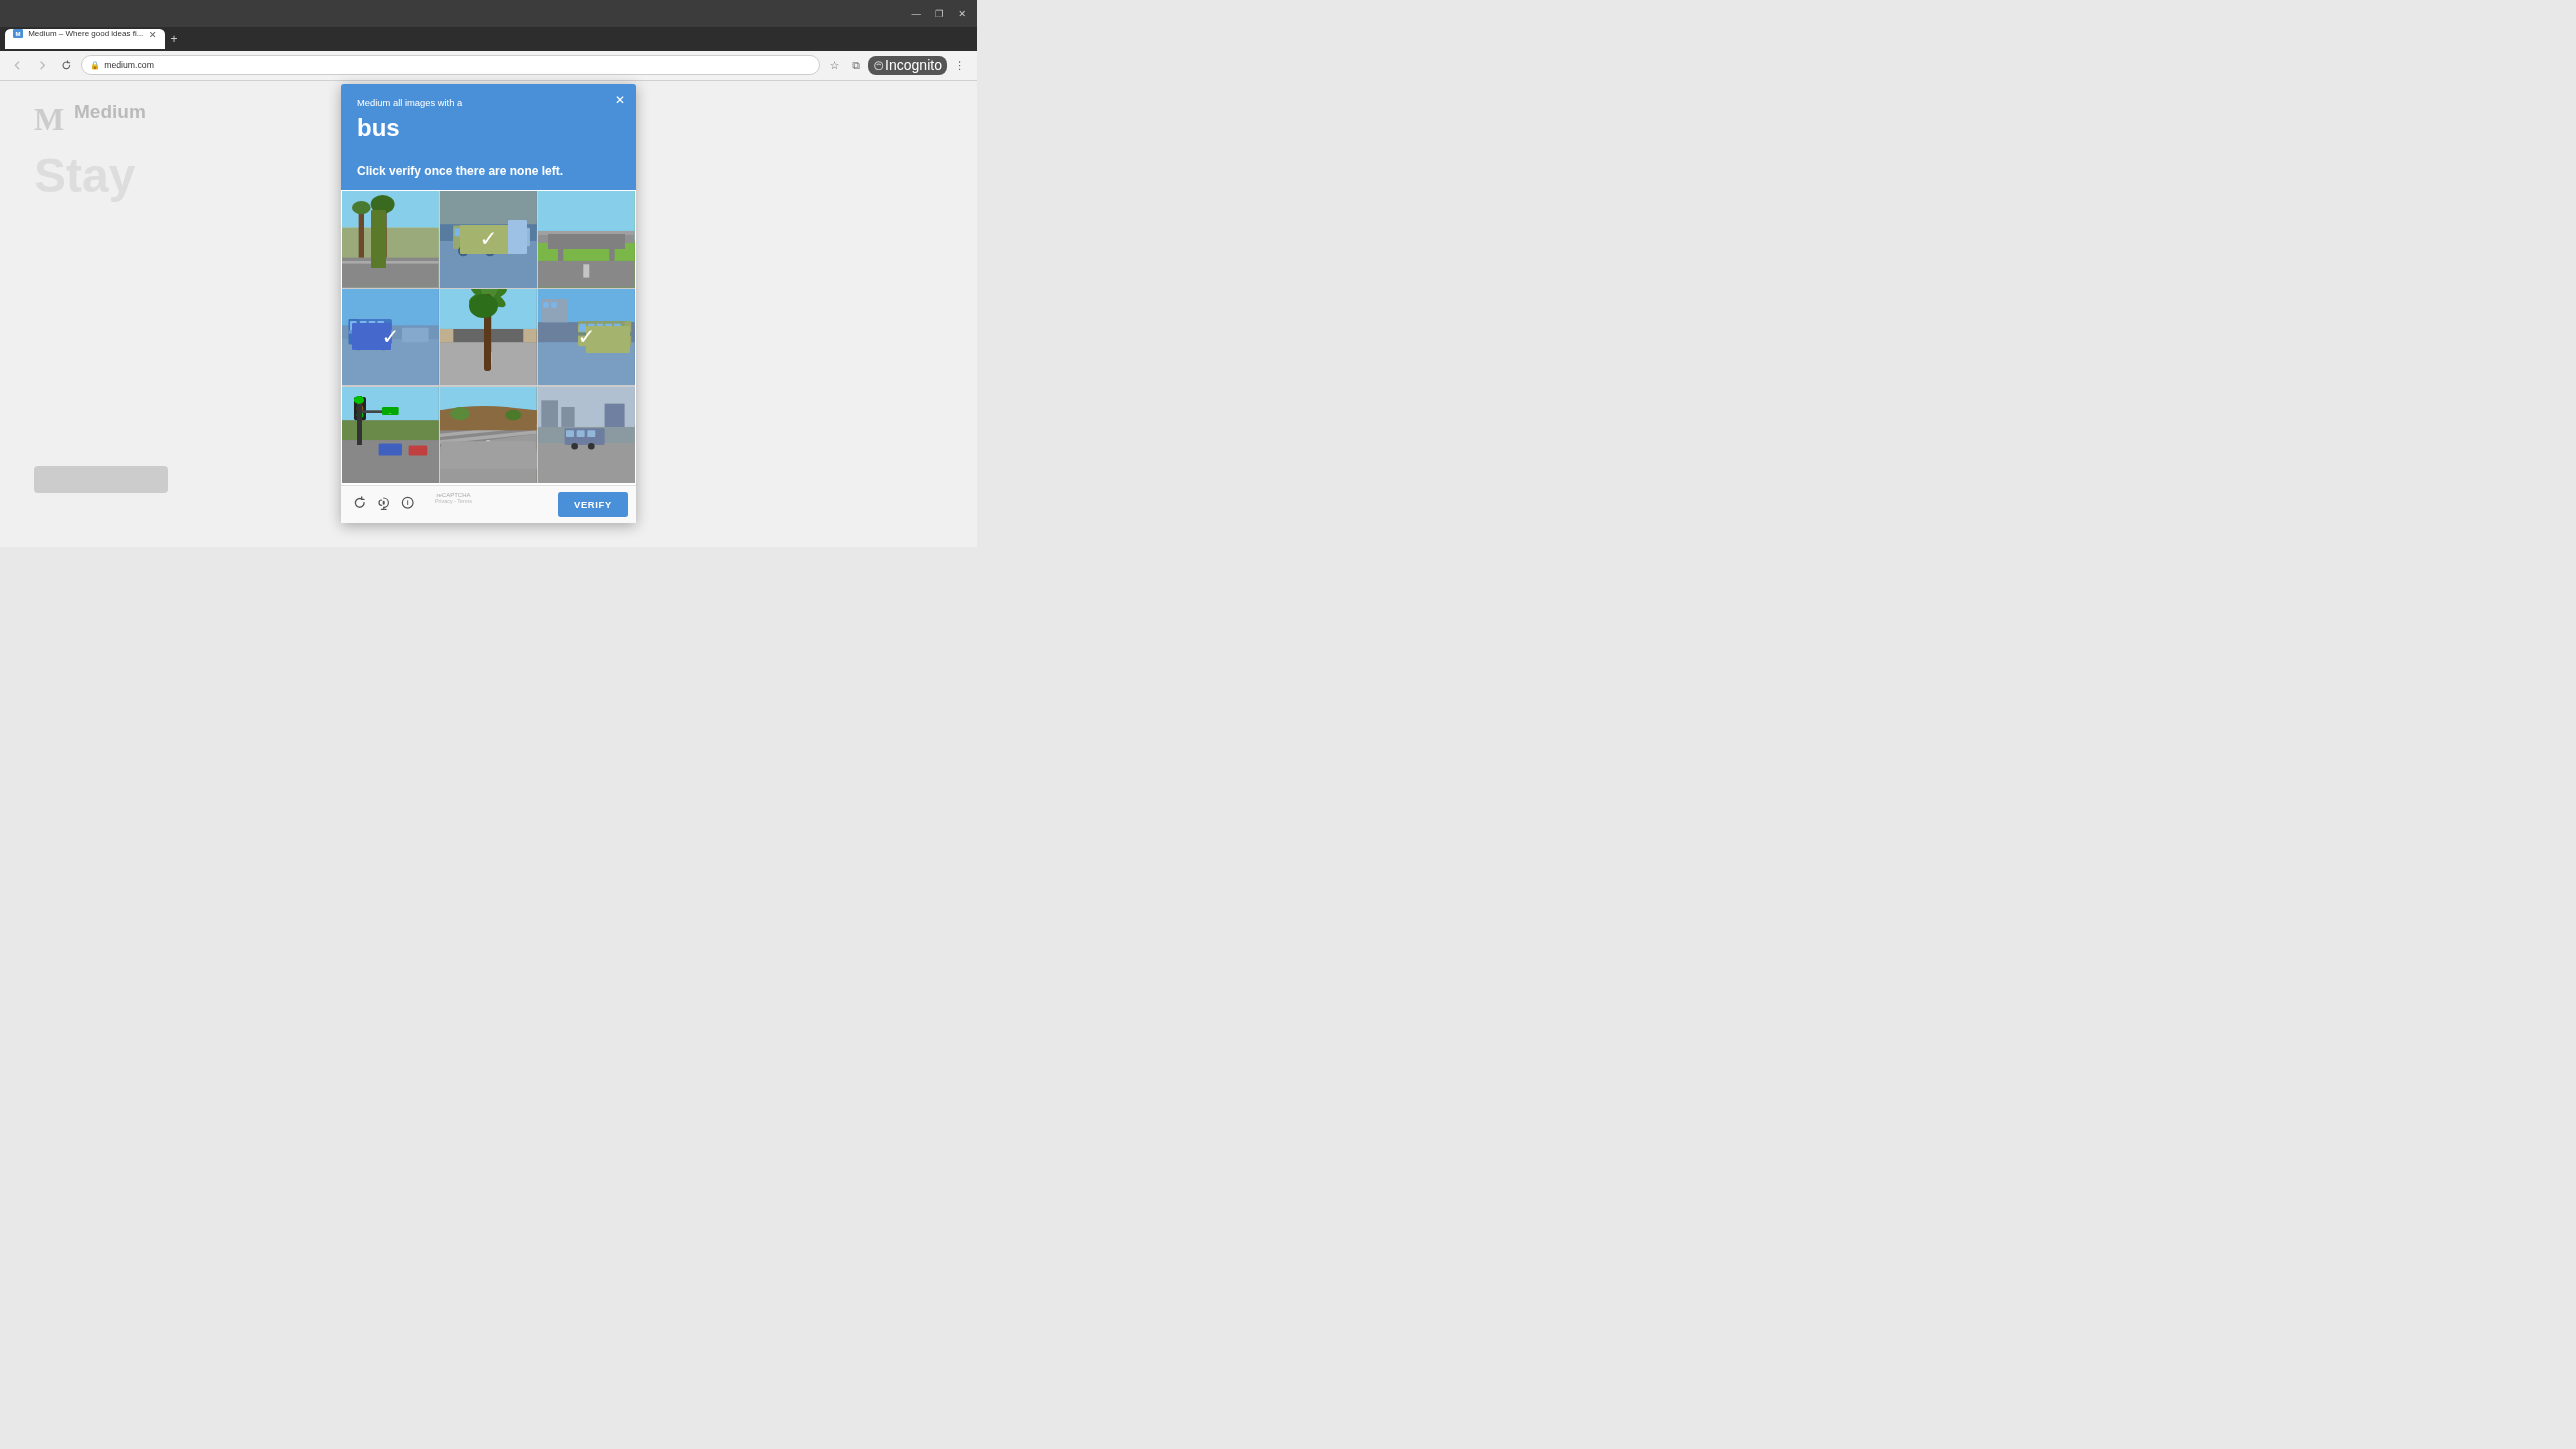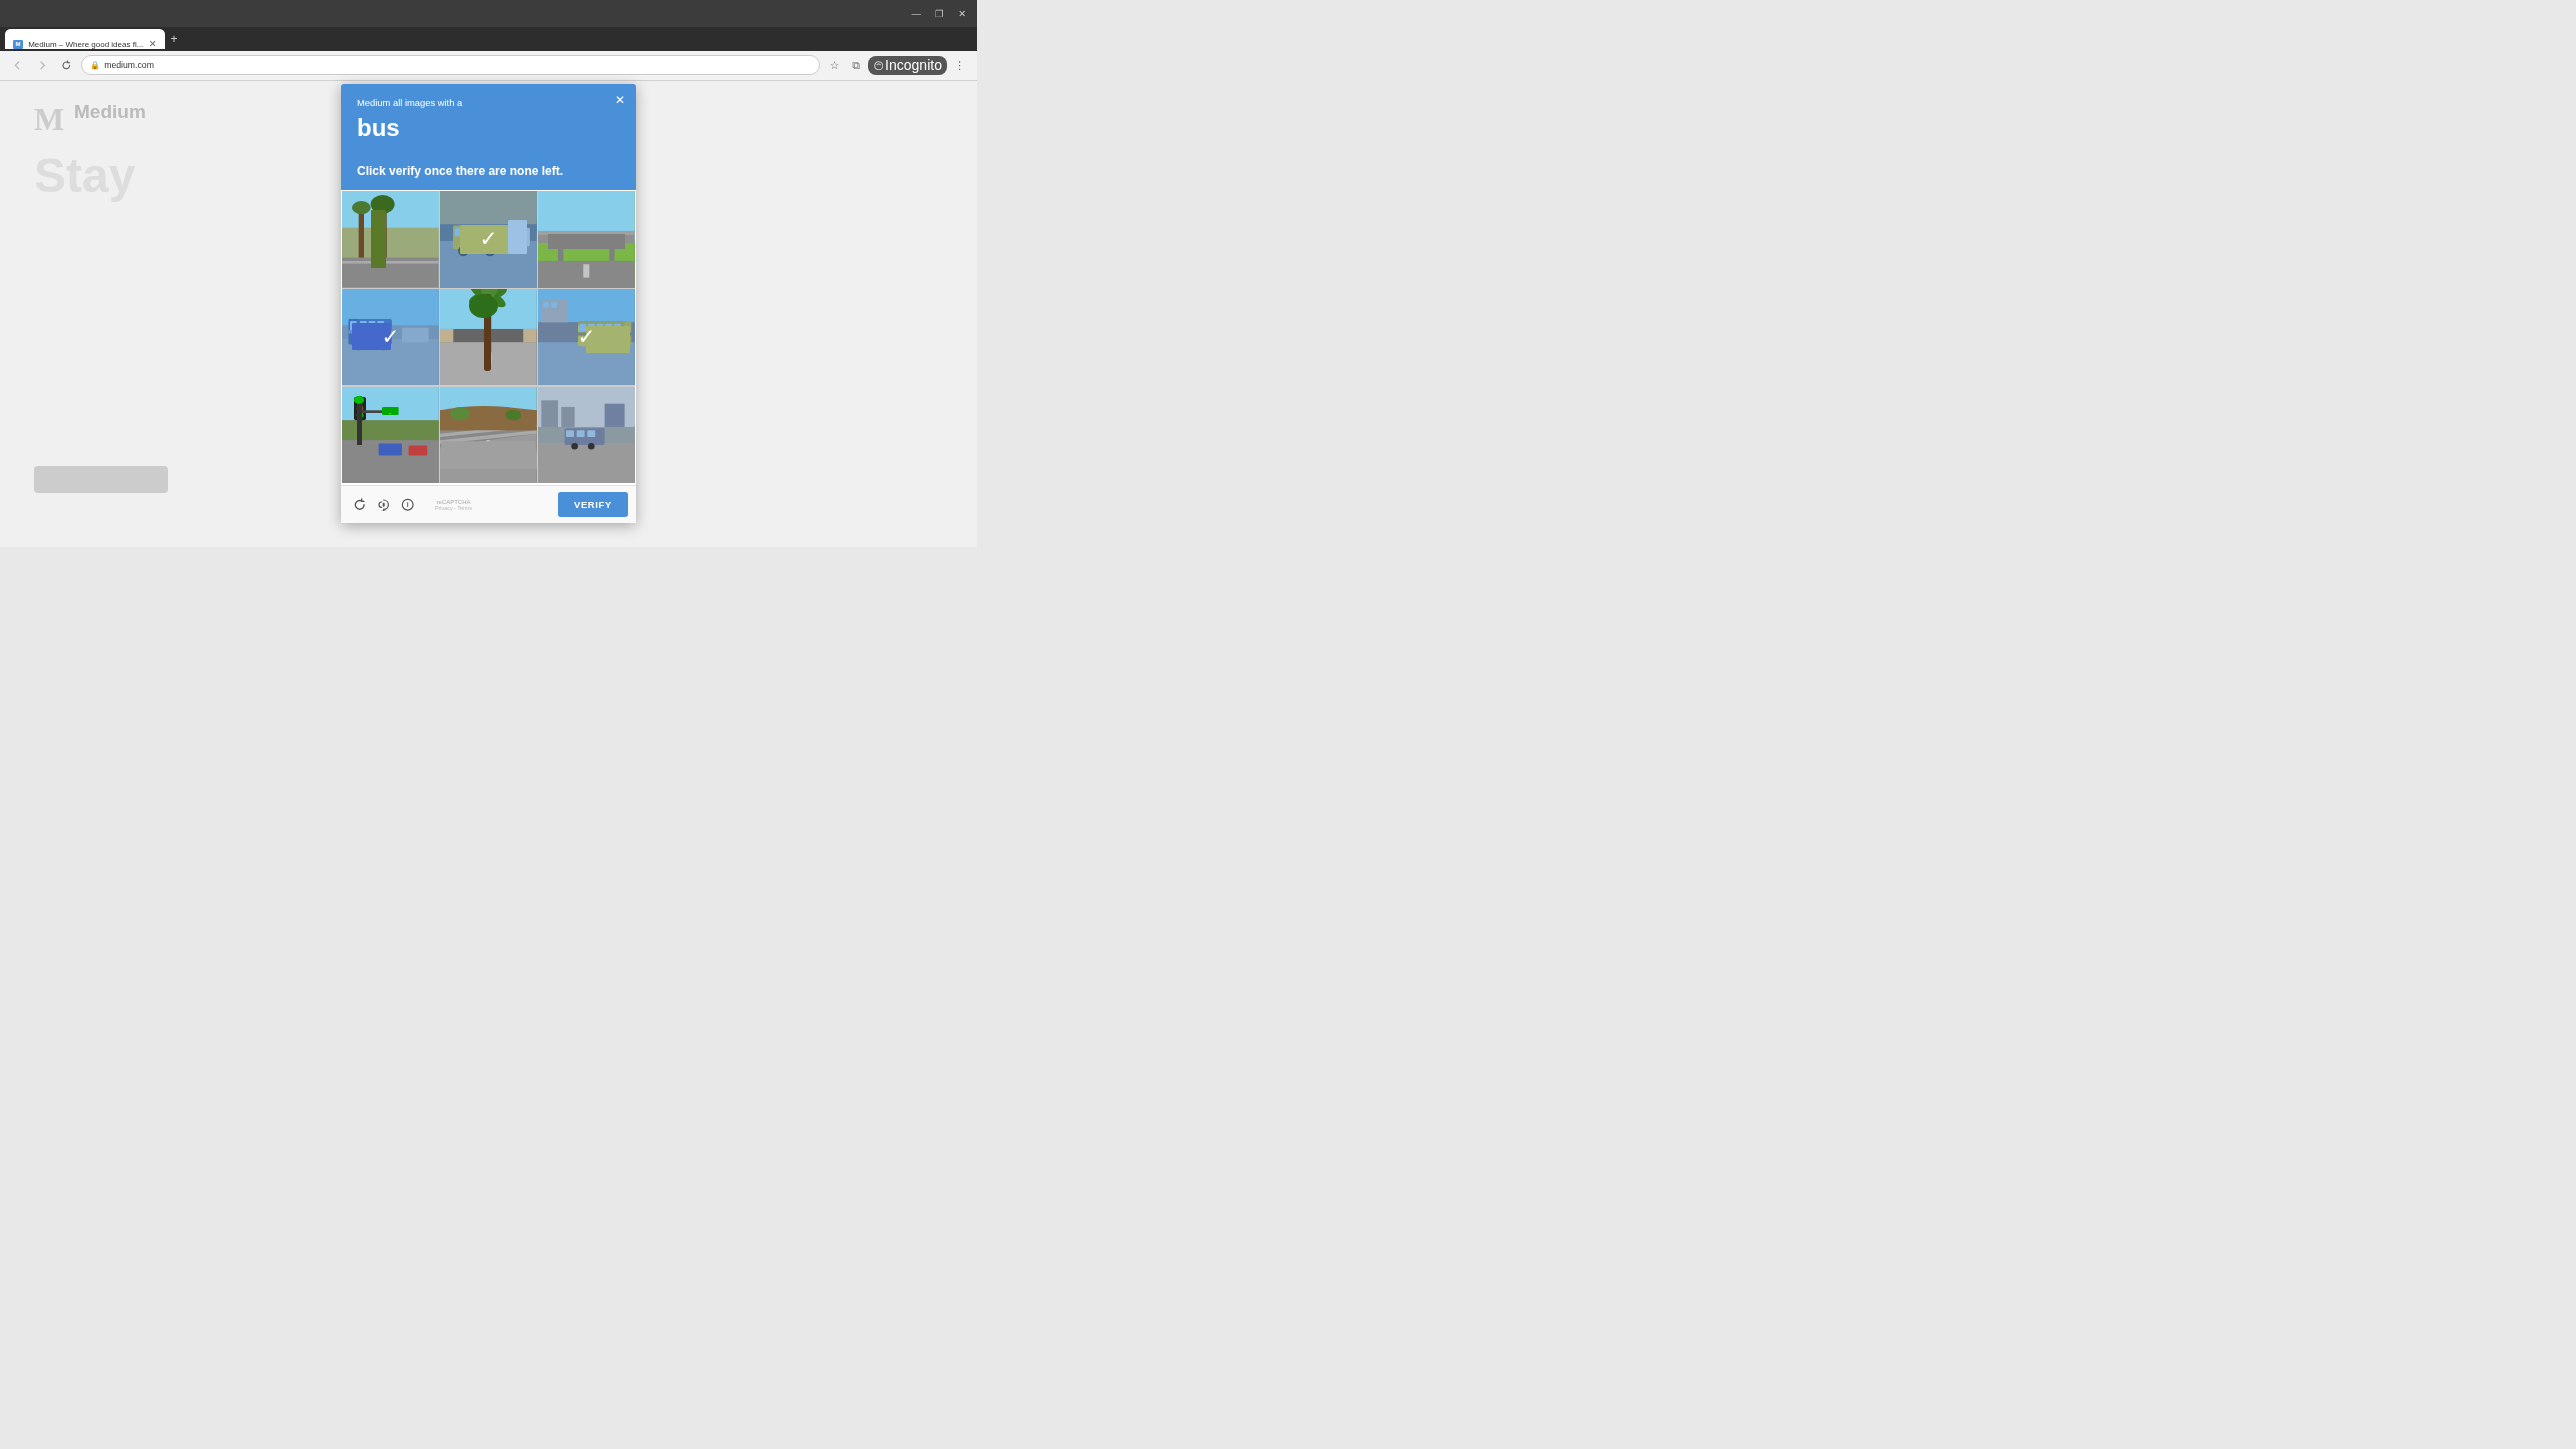--- a/index.html
+++ b/index.html
@@ -31,21 +31,21 @@
       display: flex;
       align-items: center;
       padding: 0 5.4px;
     }
 
     .tab-item {
       background: #fff;
       border-radius: 5.4px 5.4px 0 0;
       height: 20px;
       display: flex;
-      align-items: flex-end;
+      align-items: flex-start;
       padding: 0 8px;
       gap: 5.4px;
       font-size: 8px;
       color: #333;
       min-width: 121px;
     }
 
     .tab-favicon {
       width: 9.4px;
       height: 9.4px;
@@ -342,21 +342,20 @@
     
     .img-8 { background: linear-gradient(180deg, #87CEEB 25%, #8a6a3a 25%, #8a6a3a 45%, #808080 45%); }
     .img-8::before { content: ''; position: absolute; left: 0; top: 55%; width: 100%; height: 30%; background: #a0a0a0; transform: perspective(134px) rotateX(20deg); }
 
     
     .img-9 { background: linear-gradient(180deg, #c0d0e0 40%, #7a8a9a 40%, #7a8a9a 55%, #808080 55%); }
 
     
     .recaptcha-footer {
       display: flex;
-      align-items: center;
       padding: 6.7px 8px;
       background: #f9f9f9;
       border-top: 0.7px solid #e0e0e0;
       gap: 10.7px;
     }
 
     .footer-icon-btn {
       width: 21.5px;
       height: 21.5px;
       border: none;

